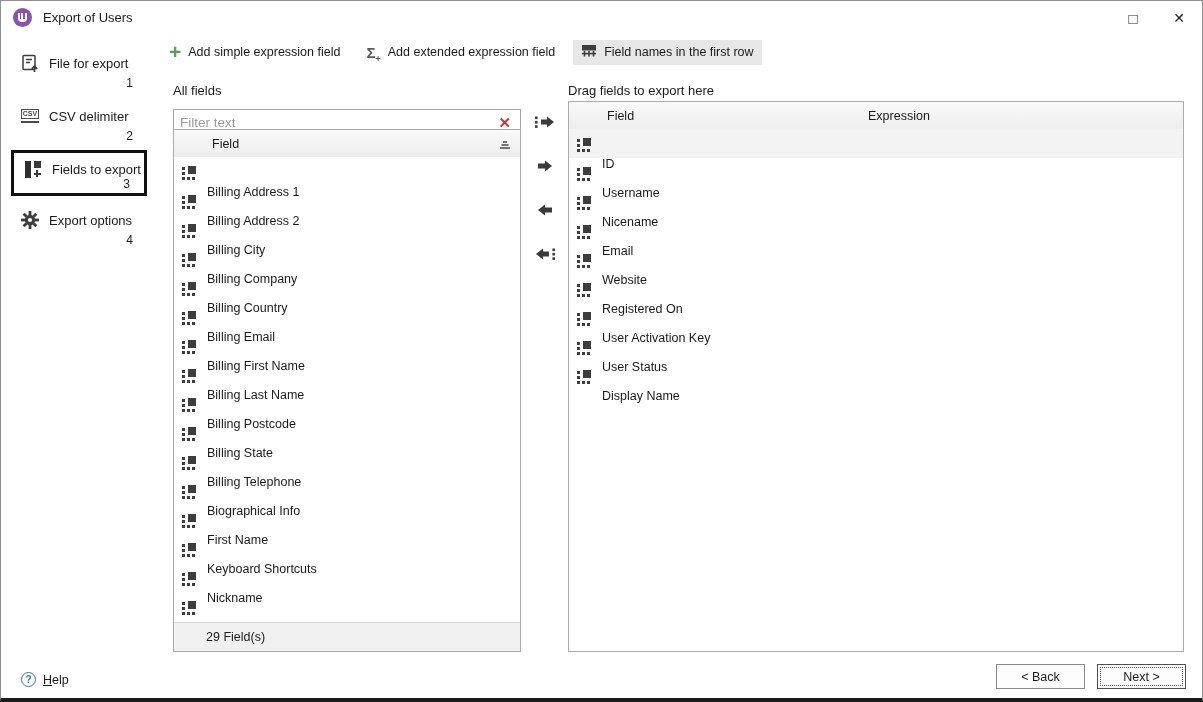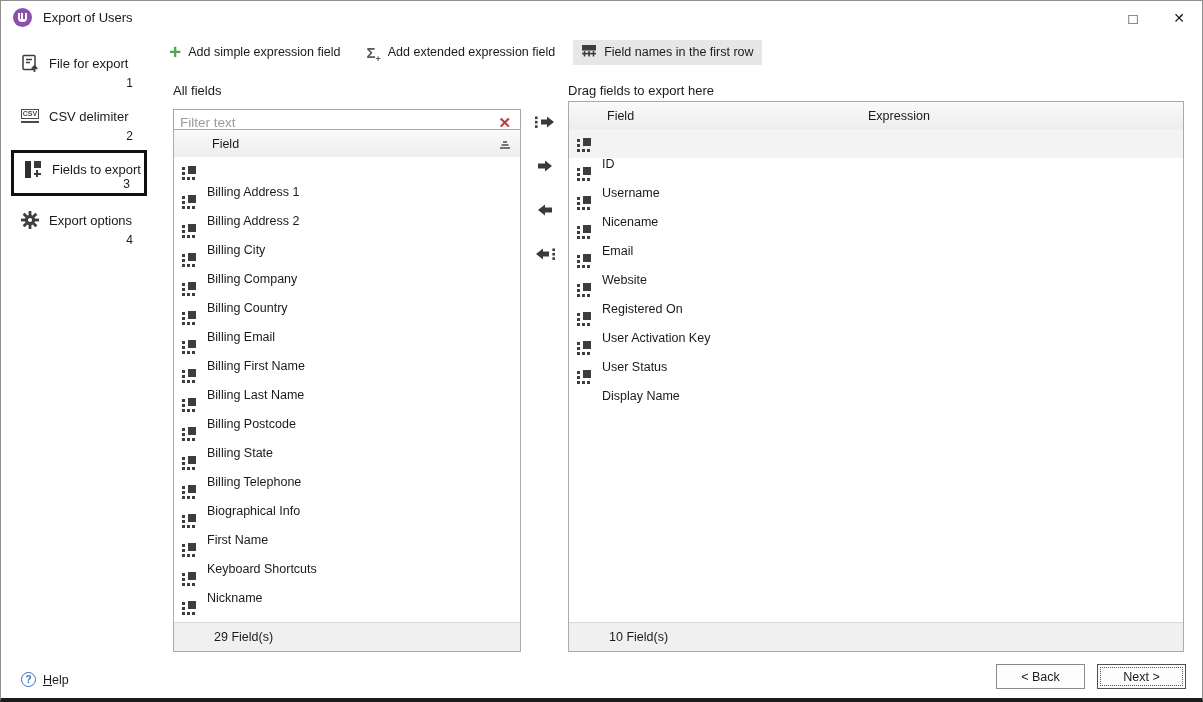--- a/index.html
+++ b/index.html
@@ -79,21 +79,21 @@
   .row-label { margin-left:11px; font-size:12.5px;margin-top:40px; }
 
   .drag-ico { position:relative; width:14px; height:14px; margin-left:8px; flex:0 0 auto; }
   .drag-ico::before { content:""; position:absolute; left:6px; top:1px; width:8px; height:8px; background:#3d3d3d; }
   .drag-ico::after {
     content:""; position:absolute; left:0; top:2px; width:3px; height:3px; background:#3d3d3d;
     box-shadow:0 5px 0 #3d3d3d, 0 10px 0 #3d3d3d, 5px 10px 0 #3d3d3d, 10px 10px 0 #3d3d3d;
   }
 
   .tfoot { height:29px; flex:0 0 auto; background:#f0f0f0; border-top:1px solid #d8d8d8; display:flex; align-items:center; font-size:12.5px; }
-  .tfoot .ft { margin-left:40px; }
+  .tfoot .ft { margin-left:32px; }
 
   
   .arrows { position:absolute; left:527px; top:106px; width:36px; }
   .arrow-btn { width:34px; height:30px; display:flex; align-items:center; justify-content:center; margin-bottom:14px; cursor:pointer; }
 
   
   .help { position:absolute; left:20px; bottom:11px; display:flex; align-items:center; gap:7px; font-size:12.5px; cursor:pointer; }
   .help-ico { width:15px; height:15px; border-radius:50%; border:1.4px solid #3a6fc1; color:#3a6fc1; display:flex; align-items:center; justify-content:center; font-size:10px; font-weight:bold; }
   .accel { text-decoration:underline; }
 
@@ -359,23 +359,20 @@
         </div>
       <div class="lrow">
           <span class="drag-ico"></span>
           <span class="row-label">User Status</span>
         </div>
       <div class="lrow">
           <span class="drag-ico"></span>
           <span class="row-label">Display Name</span>
         </div>
     </div>
-    <div class="tfoot">
-      <span class="ft">10 Field(s)</span>
-    </div>
   </div>
 
   <div class="help">
     <span class="help-ico">?</span>
     <span><span class="accel">H</span><span>elp</span></span>
   </div>
   <div class="dlg-btn btn-back">&lt; Back</div>
   <div class="dlg-btn btn-next">Next &gt;</div>
 
 </div>

